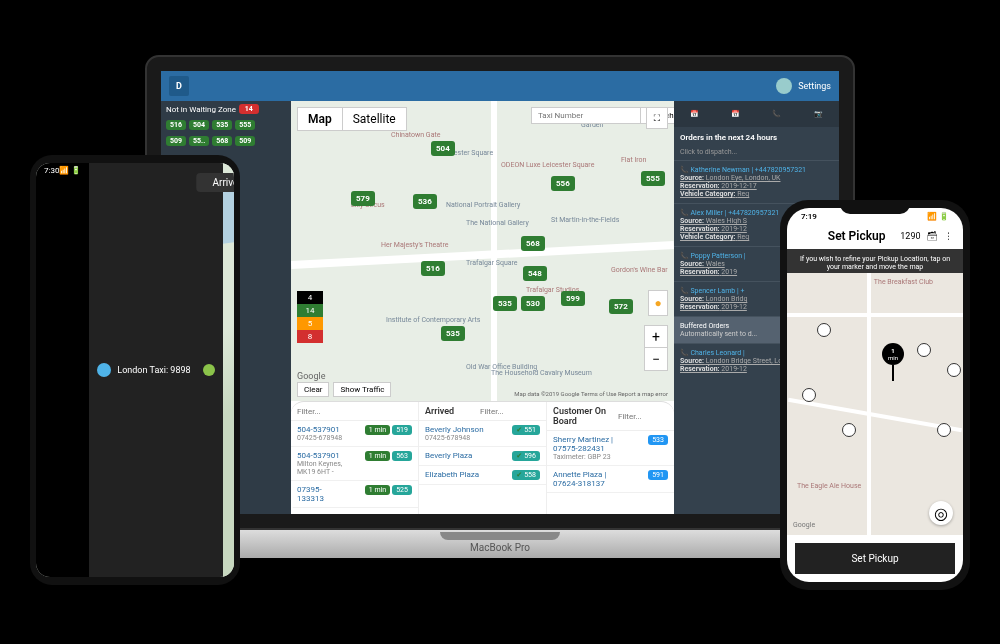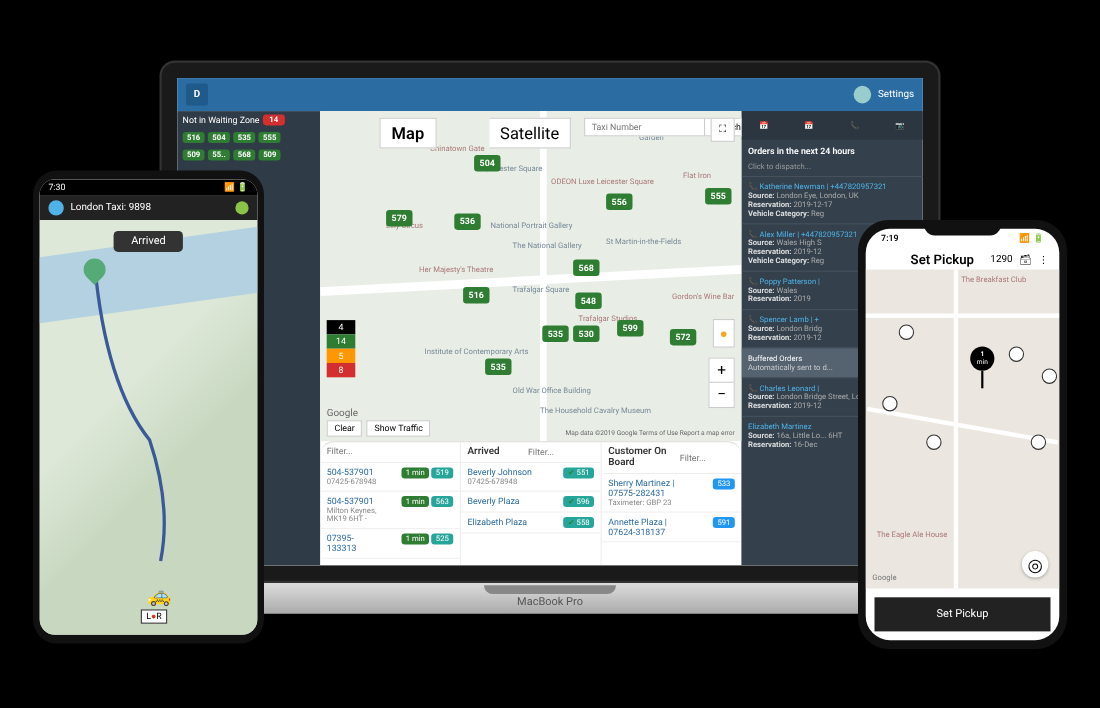--- a/index.html
+++ b/index.html
@@ -21,21 +21,21 @@
 .lt-left { background: #2f3b46; width: 130px; color: #fff; display: flex; flex-direction: column; }
 .lt-left-row { display: flex; align-items: center; padding: 3px 5px; gap: 3px; flex-wrap: wrap; }
 .lt-left-title { font-size: 8px; }
 .pill { display: inline-flex; align-items: center; justify-content: center; font-size: 7px; font-weight: bold; padding: 1px 4px; border-radius: 3px; min-width: 20px; }
 .pill.g { background: #2f7d32; color: #fff; }
 .pill.r { background: #d32f2f; color: #fff; }
 
 .lt-center { flex: 1; display: flex; flex-direction: column; }
 .lt-map-area { position: relative; height: 300px; background: #e8eee6; overflow: hidden; }
 .map-toolbar { position: absolute; top: 6px; left: 6px; display: flex; gap: 0; z-index: 5; }
-.map-tab { background: #fff; padding: 4px 10px; font-size: 15px; border: 1px solid #ccc; cursor: pointer; margin-left: 48px; }
+.map-tab { background: #fff; padding: 4px 10px; font-size: 12px; border: 1px solid #ccc; cursor: pointer; }
 .map-tab.active { font-weight: 600; }
 .map-tab + .map-tab { border-left: none; }
 .map-search { position: absolute; top: 6px; left: 240px; z-index: 5; display: flex; }
 .map-search input { width: 110px; font-size: 8px; padding: 3px 6px; border: 1px solid #ccc; }
 .map-search button { font-size: 8px; padding: 3px 8px; background: #fff; border: 1px solid #ccc; border-left: none; cursor: pointer; }
 .map-fs { position: absolute; top: 6px; right: 6px; width: 22px; height: 22px; background: #fff; border: 1px solid #ccc; display: flex; align-items: center; justify-content: center; cursor: pointer; z-index: 5; }
 .marker { position: absolute; background: #2f7d32; color: #fff; font-size: 8px; font-weight: bold; padding: 3px 5px; border-radius: 3px; z-index: 3; }
 .marker::after { content: ''; position: absolute; bottom: -4px; left: 50%; transform: translateX(-50%); border: 4px solid transparent; border-top-color: #2f7d32; }
 .poi { position: absolute; font-size: 7px; color: #a77; }
 .poi.b { color: #789; }
@@ -70,27 +70,27 @@
 .badge.b { background: #2196f3; }
 .chk { color: #2f7d32; margin-right: 2px; }
 
 .lt-right { background: #34414d; width: 165px; color: #cfd8dc; font-size: 7px; overflow: hidden; }
 .lt-right-tabs { background: #2b3640; display: flex; height: 26px; align-items: center; justify-content: space-around; }
 .lt-right-tabs .ico { width: 16px; height: 16px; display: flex; align-items: center; justify-content: center; cursor: pointer; }
 .lt-right-head { padding: 6px; color: #fff; font-size: 8px; font-weight: 600; }
 .lt-right-sub { padding: 0 6px 4px; color: #999; font-size: 7px; }
 .order { border-top: 1px solid #45525e; padding: 5px 6px; }
 .order .name { color: #4fb3e8; font-size: 7px; }
-.order .line { color: #aaa; }
+.order .line { color: #aaa; text-decoration: underline; }
 .order .line b { color: #ddd; }
 .buf { background: #556270; }
 
 
 .phone1 { position: absolute; left: 30px; top: 155px; width: 210px; height: 430px; background: #111; border-radius: 22px; padding: 8px 6px; }
-.phone1-screen { background: #e8eee6; width: 100%; height: 100%; border-radius: 14px; overflow: hidden; position: relative; display: flex; flex-direction: column; }
+.phone1-screen { background: #e8eee6; width: 100%; height: 100%; border-radius: 14px; overflow: hidden; position: relative; display: flex; flex-direction: row; }
 .p1-status { background: #000; color: #fff; font-size: 8px; display: flex; justify-content: space-between; padding: 3px 8px; }
 .p1-header { background: #222; color: #fff; display: flex; align-items: center; padding: 4px 8px; font-size: 9px; gap: 6px; }
 .p1-header .car { width: 14px; height: 14px; background: #4fb3e8; border-radius: 50%; }
 .p1-map { flex: 1; position: relative; background: linear-gradient(135deg, #dde8d8 40%, #c8d8c0 60%); }
 .p1-arrived { position: absolute; top: 10px; left: 50%; transform: translateX(-50%); background: #333; color: #fff; padding: 4px 16px; border-radius: 4px; font-size: 10px; }
 .p1-route { position: absolute; width: 100%; height: 100%; }
 .p1-bottom { background: #222; color: #fff; font-size: 8px; padding: 6px 8px; }
 .p1-bottom .row { display: flex; align-items: center; gap: 6px; padding: 2px 0; }
 .p1-name-row { display: flex; justify-content: space-between; }
 
@@ -179,21 +179,21 @@
             <span class="poi" style="top:55px;left:330px">Flat Iron</span>
             <span class="poi" style="top:100px;left:60px">Lilly Circus</span>
             <span class="poi b" style="top:100px;left:155px">National Portrait Gallery</span>
             <span class="poi b" style="top:118px;left:175px">The National Gallery</span>
             <span class="poi b" style="top:115px;left:260px">St Martin-in-the-Fields</span>
             <span class="poi" style="top:140px;left:90px">Her Majesty's Theatre</span>
             <span class="poi b" style="top:158px;left:175px">Trafalgar Square</span>
             <span class="poi b" style="top:215px;left:95px">Institute of Contemporary Arts</span>
             <span class="poi" style="top:185px;left:235px">Trafalgar Studios</span>
             <span class="poi" style="top:165px;left:320px">Gordon's Wine Bar</span>
-            <span class="poi b" style="top:250px;left:175px">Old War Office Building</span>
+            <span class="poi b" style="top:262px;left:175px">Old War Office Building</span>
             <span class="poi b" style="top:268px;left:200px">The Household Cavalry Museum</span>
 
             <div class="marker" style="top:40px;left:140px">504</div>
             <div class="marker" style="top:90px;left:60px">579</div>
             <div class="marker" style="top:93px;left:122px">536</div>
             <div class="marker" style="top:160px;left:130px">516</div>
             <div class="marker" style="top:75px;left:260px">556</div>
             <div class="marker" style="top:135px;left:230px">568</div>
             <div class="marker" style="top:165px;left:232px">548</div>
             <div class="marker" style="top:195px;left:202px">535</div>
@@ -326,25 +326,20 @@
           </div>
           <div class="order buf">
             <div style="color:#fff;font-weight:400">Buffered Orders</div>
             <div style="color:#ccc">Automatically sent to d...</div>
           </div>
           <div class="order">
             <div class="name">📞 <span>Charles Leonard |</span></div>
             <div class="line"><b>Source:</b> <span>London Bridge Street, London, UK</span></div>
             <div class="line"><b>Reservation:</b> <span>2019-12</span></div>
           </div>
-          <div class="order">
-            <div class="name">Elizabeth Martinez</div>
-            <div class="line"><b>Source:</b> <span>16a, Little Lo... 6HT</span></div>
-            <div class="line"><b>Reservation:</b> <span>16-Dec</span></div>
-          </div>
         </div>
       </div>
     </div>
   </div>
   <div class="laptop-base">
     <div class="laptop-keys"></div>
     <span style="margin-top:6px">MacBook Pro</span>
   </div>
 </div>
 
@@ -382,20 +377,21 @@
     </div>
     <div class="p2-header">
       <span style="width:16px"></span>
       <span class="title">Set Pickup</span>
       <span class="right">
         <span>1290</span>
         <span>🗃</span>
         <span>⋮</span>
       </span>
     </div>
+    <div class="p2-banner">If you wish to refine your Pickup Location, tap on your marker and move the map</div>
     <div class="p2-map">
       <div class="road" style="width:100%;height:4px;top:40px"></div>
       <div class="road" style="width:4px;height:100%;left:80px"></div>
       <div class="road" style="width:100%;height:4px;top:140px;transform:rotate(10deg)"></div>
       <span style="position:absolute;top:5px;right:30px;font-size:7px;color:#a77">The Breakfast Club</span>
       <span style="position:absolute;bottom:45px;left:10px;font-size:7px;color:#a77">The Eagle Ale House</span>
       <div class="p2-car" style="top:50px;left:30px"></div>
       <div class="p2-car" style="top:70px;left:130px"></div>
       <div class="p2-car" style="top:90px;left:160px"></div>
       <div class="p2-car" style="top:115px;left:15px"></div>

